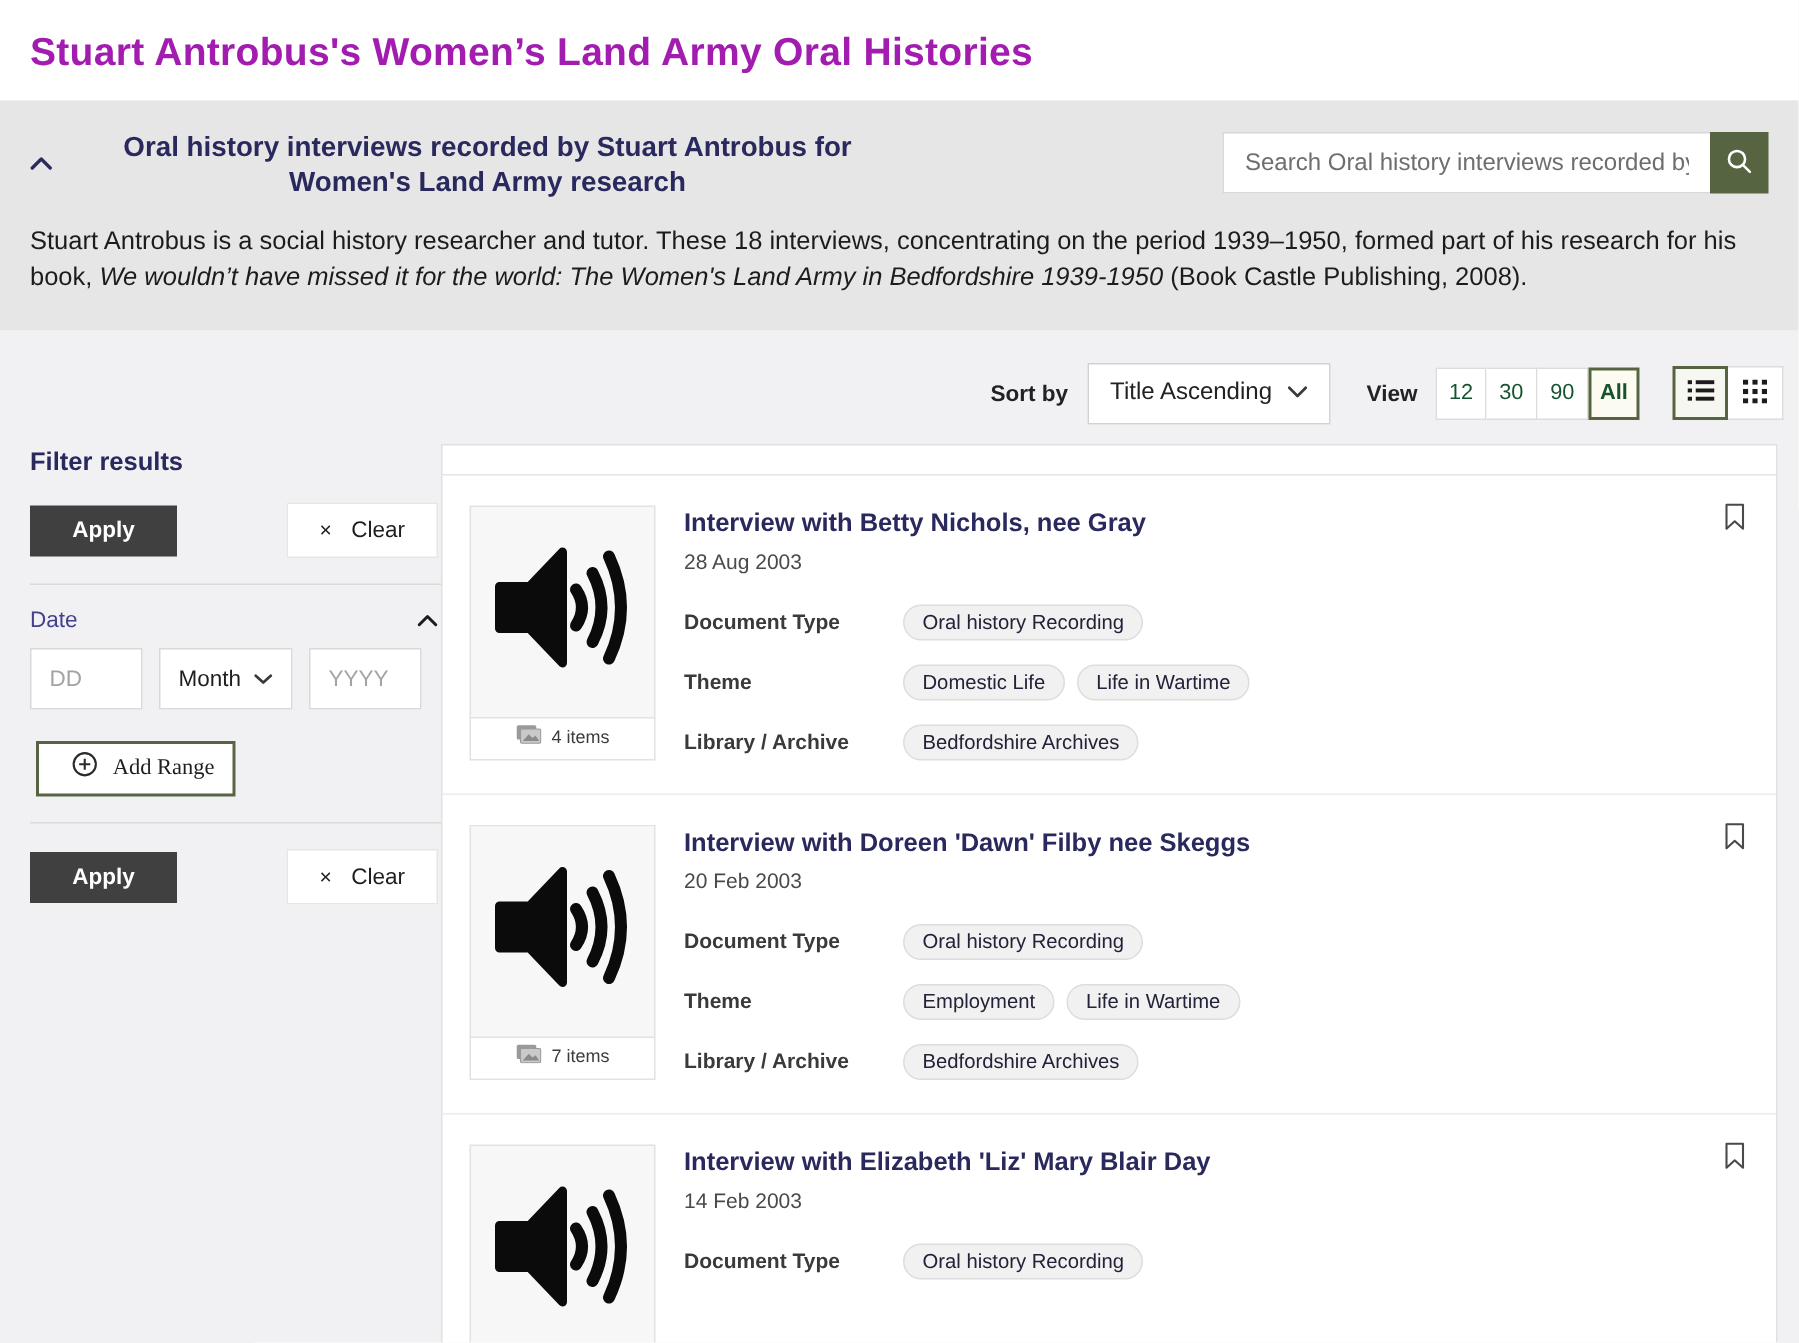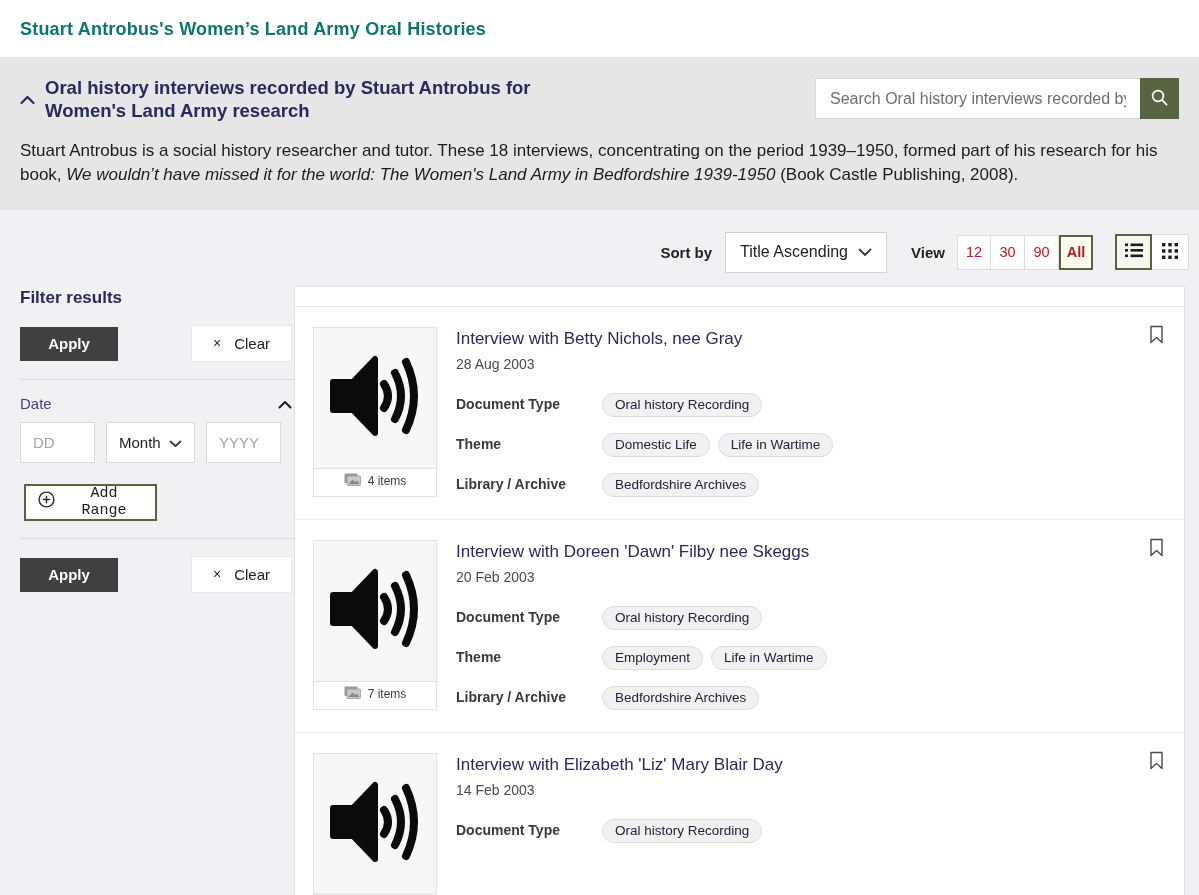--- a/index.html
+++ b/index.html
@@ -4,28 +4,28 @@
 <style>
   * { box-sizing: border-box; margin: 0; padding: 0; }
   html, body { width: 1199px; height: 895px; overflow: hidden; }
   body {
     font-family: "Liberation Sans", sans-serif;
     background: #f1f1f4;
     color: #1e1e1e;
   }
   
   .page-header { background: #ffffff; padding: 19px 20px 17px; }
-  .page-title { font-size: 18px; font-weight: bold; color: #0f766e; letter-spacing: .2px; }
+  .page-title { font-size: 26px; font-weight: bold; color: #a21caf; letter-spacing: .2px; }
 
   
   .band { background: #e6e6e6; padding: 20px 20px 22px; }
   .band-top { display: flex; justify-content: space-between; align-items: flex-start; }
   .heading-wrap { display: flex; gap: 10px; width: 585px; }
   .collapse-icon { margin-top: 14px; flex: 0 0 auto; }
-  .band-heading { font-size: 18.5px; font-weight: bold; color: #29295d; line-height: 1.22; }
+  .band-heading { font-size: 18.5px; font-weight: bold; color: #29295d; line-height: 1.22; text-align: center; }
   .searchbar { display: flex; margin-top: 1px; }
   .search-input {
     width: 325px; height: 41px; border: 1px solid #d8d8d8; border-right: none;
     background: #ffffff; padding: 0 14px; font-size: 16px; color: #333;
     font-family: "Liberation Sans", sans-serif; outline: none;
   }
   .search-input::placeholder { color: #6e6e6e; }
   .search-btn {
     width: 39px; height: 41px; border: none; background: #566441;
     display: flex; align-items: center; justify-content: center; cursor: pointer;
@@ -38,21 +38,21 @@
   .sort-box {
     margin-left: 13px; width: 162px; height: 41px; background: #fff;
     border: 1px solid #d2d2d2; display: flex; align-items: center;
     justify-content: space-between; padding: 0 14px; cursor: pointer;
   }
   .sort-value { font-size: 16px; color: #222; }
   .view-label { margin-left: 24px; }
   .view-group { display: flex; margin-left: 12px; }
   .view-btn {
     width: 34px; height: 35px; background: #fff; border: 1px solid #dcdcdc;
-    border-left: none; font-size: 14.5px; color: #b91c1c; cursor: pointer;
+    border-left: none; font-size: 14.5px; color: #14532d; cursor: pointer;
     display: flex; align-items: center; justify-content: center;
     font-family: "Liberation Sans", sans-serif;
   }
   .view-btn:first-child { border-left: 1px solid #dcdcdc; }
   .view-btn.selected {
     border: 2px solid #566441; background: #fbfbf2; font-weight: bold;
   }
   .layout-group { display: flex; margin-left: 22px; gap: 0; }
   .icon-btn {
     width: 37px; height: 36px; background: #fff; border: 1px solid #dcdcdc;
@@ -91,21 +91,22 @@
   .yyyy { width: 75px; }
   .month-select {
     width: 89px; height: 41px; border: 1px solid #d9d9d9; background: #fff;
     display: flex; align-items: center; justify-content: space-between;
     padding: 0 12px; font-size: 15px; color: #1e1e1e; cursor: pointer;
   }
   .add-range {
     margin-top: 21px; margin-left: 4px; width: 133px; height: 37px;
     border: 2px solid #566441; background: #fff; display: flex; align-items: center;
     gap: 10px; padding: 0 12px; font-size: 15px; color: #1e1e1e; cursor: pointer;
-    font-family: Liberation Mono, monospace;
+    font-family: Liberation Serif, serif;
+    justify-content: flex-end;
   }
 
   
   .panel {
     flex: 1; background: #fff; border: 1px solid #e0e0e0;
     margin: 0 14px 0 0; min-height: 620px;
   }
   .panel-headstrip { height: 20px; border-bottom: 1px solid #e5e5e5; }
   .summary-row {
     text-align: center; padding: 8px 0; border-bottom: 1px solid #e5e5e5;
@@ -113,21 +114,21 @@
   }
   .result { display: flex; position: relative; padding: 20px 18px 22px; border-bottom: 1px solid #ececec; }
   .result:last-child { border-bottom: none; }
   .thumb { width: 124px; flex: 0 0 auto; border: 1px solid #e2e2e2; background: #fff; cursor: pointer; }
   .thumb-img { height: 140px; background: #f7f7f7; display: flex; align-items: center; justify-content: center; }
   .thumb-footer {
     height: 26px; border-top: 1px solid #e2e2e2; display: flex; align-items: center;
     justify-content: center; gap: 7px; font-size: 12px; color: #3c3c3c;
   }
   .result-body { flex: 1; margin-left: 19px; padding-top: 2px; }
-  .result-title { font-size: 17px; font-weight: normal; color: #29295d; cursor: pointer; }
+  .result-title { font-size: 17px; font-weight: bold; color: #29295d; cursor: pointer; }
   .result-date { font-size: 14px; color: #4a4a4a; margin-top: 7px; }
   .field-row { display: flex; align-items: flex-start; margin-top: 16px; }
   .field-row.first { margin-top: 21px; }
   .field-label { width: 146px; flex: 0 0 auto; font-size: 14px; font-weight: bold; color: #3a3a3a; padding-top: 3px; }
   .pills { display: flex; gap: 8px; flex-wrap: wrap; }
   .pill {
     background: #f1f1f1; border: 1px solid #dddddd; border-radius: 12px;
     padding: 3px 12px 4px; font-size: 13.5px; color: #222238; cursor: pointer;
   }
   .bookmark-btn { position: absolute; top: 18px; right: 20px; background: none; border: none; cursor: pointer; }

